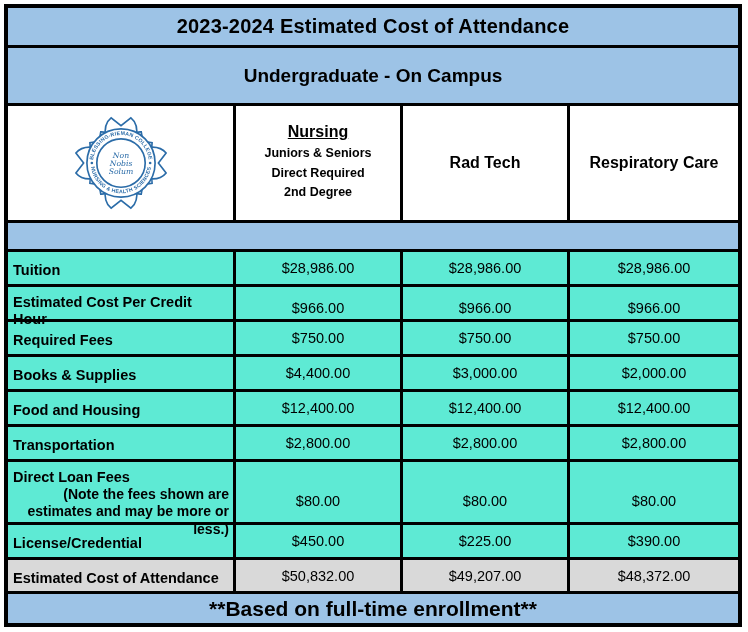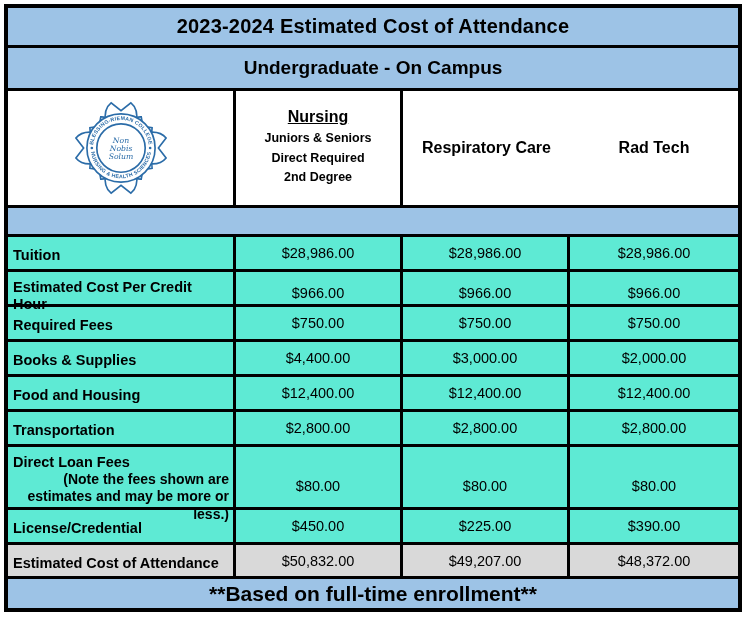--- a/index.html
+++ b/index.html
@@ -19,21 +19,21 @@
   .row { display: grid; border-bottom: 3px solid #000; }
   .row:last-child { border-bottom: none; }
   .cols { grid-template-columns: 228px 167px 167px 1fr; }
   .full { grid-template-columns: 1fr; }
   .cell { display: flex; align-items: center; justify-content: center; }
   .cell.bordered { border-right: 3px solid #000; }
   .cell:last-child { border-right: none; }
   .blue-band { background: #9DC3E6; }
   .title-row { height: 40px; }
   .title-row .cell { font-size: 20px; font-weight: bold; letter-spacing: .2px; }
-  .subtitle-row { height: 43px; }
+  .subtitle-row { height: 58px; }
   .subtitle-row .cell { font-size: 19px; font-weight: bold; }
   .header-row { height: 117px; background: #fff; }
   .col-head { flex-direction: column; text-align: left; }
   .col-title { font-size: 16px; font-weight: bold; }
   .col-title.underlined { text-decoration: underline; margin-bottom: 3px; }
   .col-sub { font-size: 12.5px; font-weight: bold; line-height: 1.55; }
   .spacer-row { height: 29px; }
   .data-row { height: 35px; }
   .data-row.tall { height: 63px; text-align: right; }
   .label-cell {
@@ -104,25 +104,25 @@
           <text x="100" y="120">Solum</text>
         </g>
       </svg>
     </div>
     <div class="cell bordered col-head">
       <div class="col-title underlined">Nursing</div>
       <div class="col-sub">Juniors &amp; Seniors</div>
       <div class="col-sub">Direct Required</div>
       <div class="col-sub">2nd Degree</div>
     </div>
+    <div class="cell bordered col-head">
+      <div class="col-title">Rad Tech</div>
+    </div>
     <div class="cell col-head">
       <div class="col-title">Respiratory Care</div>
-    </div>
-    <div class="cell bordered col-head">
-      <div class="col-title">Rad Tech</div>
     </div>
   </div>
 
   <div class="row full spacer-row blue-band">
     <div class="cell"></div>
   </div>
 
   <div class="row cols data-row">
     <div class="cell bordered label-cell">Tuition</div>
     <div class="cell bordered value-cell">$28,986.00</div>

